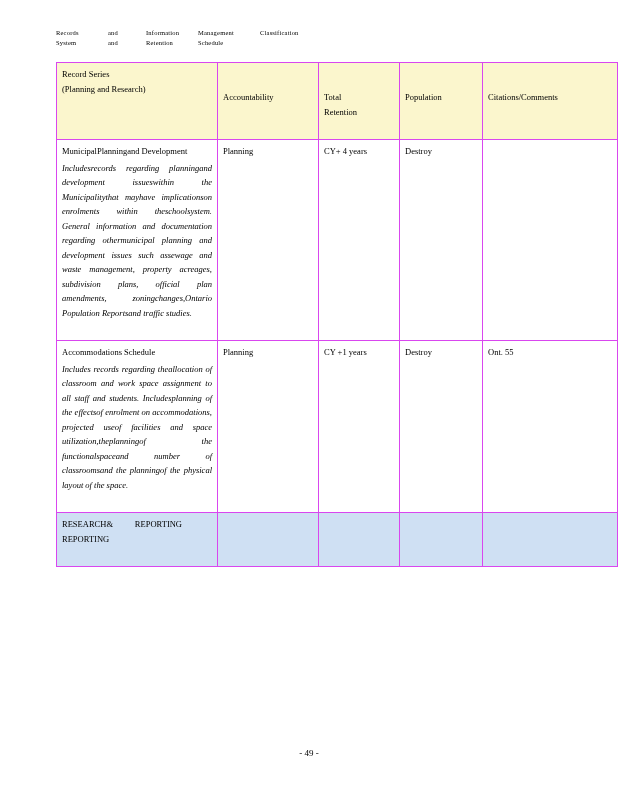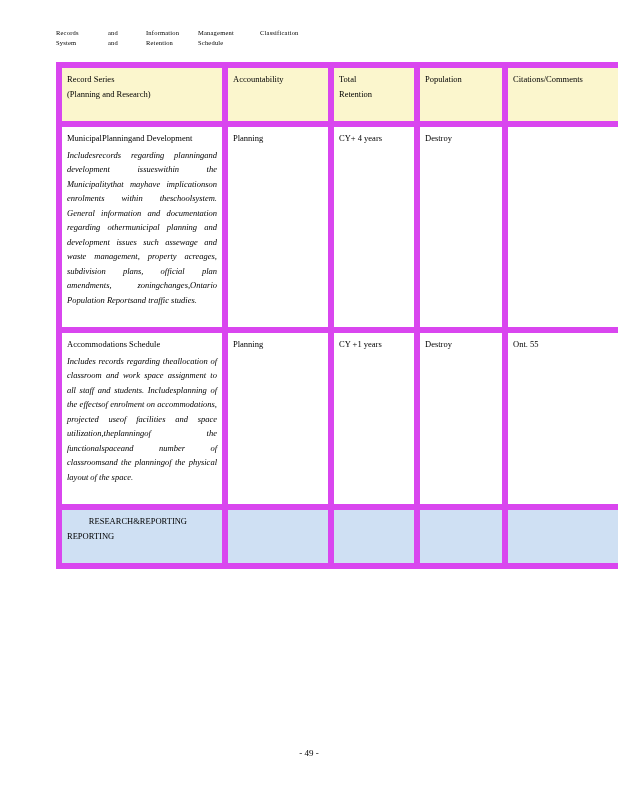--- a/index.html
+++ b/index.html
@@ -44,21 +44,21 @@
 
   table.records {
     position: absolute;
     left: 56px;
     top: 62px;
     width: 506px;
     border-collapse: collapse;
     table-layout: fixed;
   }
   table.records td, table.records th {
-    border: 6px solid #d946ef;
+    border: 1px solid #d946ef;
     vertical-align: top;
     padding: 4px 5px 20px 5px;
     font-size: 8.5px;
     line-height: 14.5px;
     font-weight: normal;
     text-align: left;
   }
   thead td {
     background: #fbf6cd;
     font-size: 8px;
@@ -73,21 +73,21 @@
   .cell-title {
     display: block;
     margin-bottom: 2px;
   }
   .just {
     display: block;
     text-align: justify;
     text-justify: inter-word;
     font-style: italic;
   }
-  .hdr-cell-l1 { display: block; }
+  .hdr-cell-l1 { display: block; margin-top: 23px; }
   .hdr-cell-l2 { display: block; }
   .hdr-title-row1 {
     display: block;
     width: 118px;
   }
   .hdr-title-row2 {
     display: block;
     width: 118px;
     text-align: justify;
   }
@@ -95,21 +95,21 @@
     background: #cfe0f3;
     font-size: 8.5px;
     line-height: 14px;
     padding-top: 3px;
     padding-bottom: 3px;
   }
   .section-label {
     display: block;
     width: 120px;
     display: flex;
-    justify-content: flex-end;
+    justify-content: space-between;
   }
   .page-number {
     position: absolute;
     left: 0;
     top: 748px;
     width: 618px;
     text-align: center;
     font-size: 9px;
     font-family: "Liberation Serif", serif;
   }

